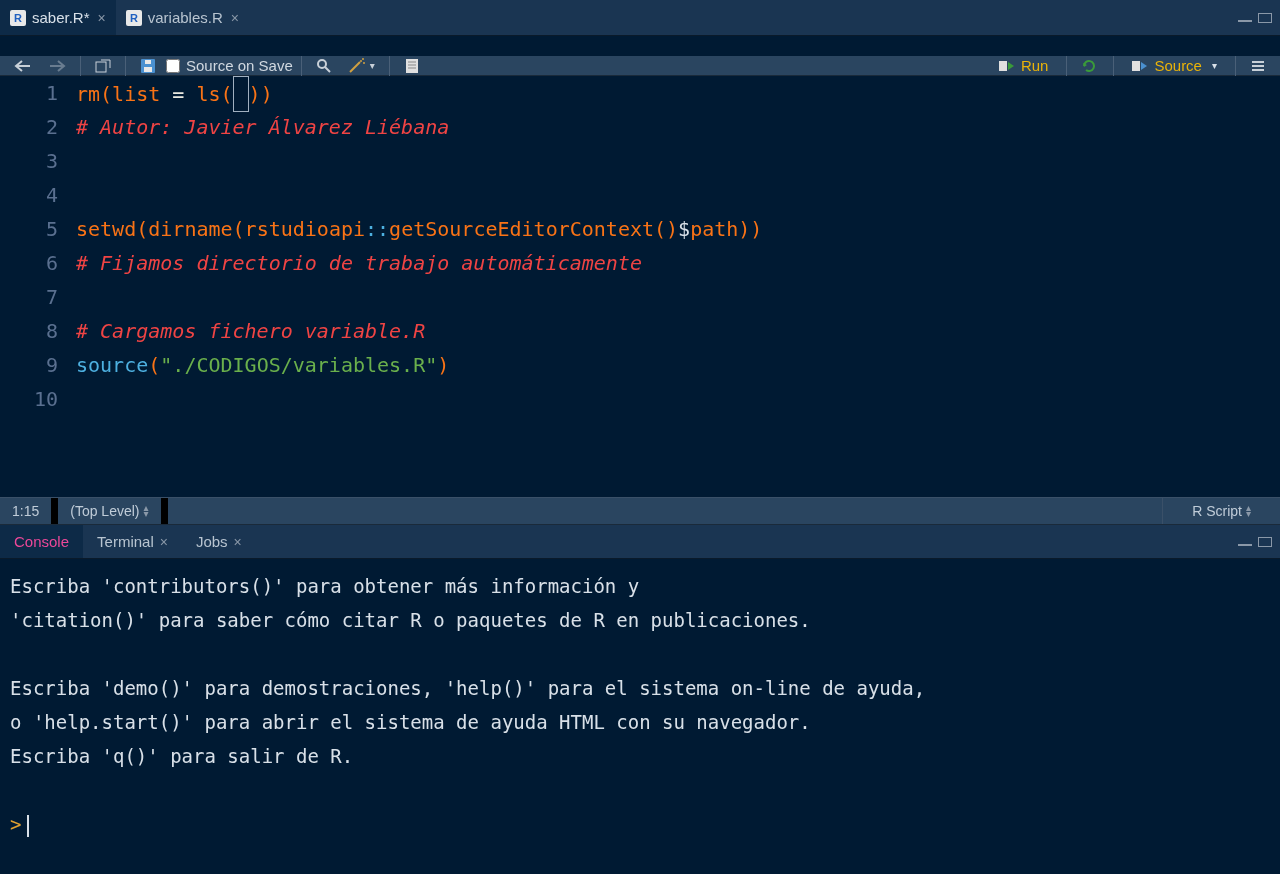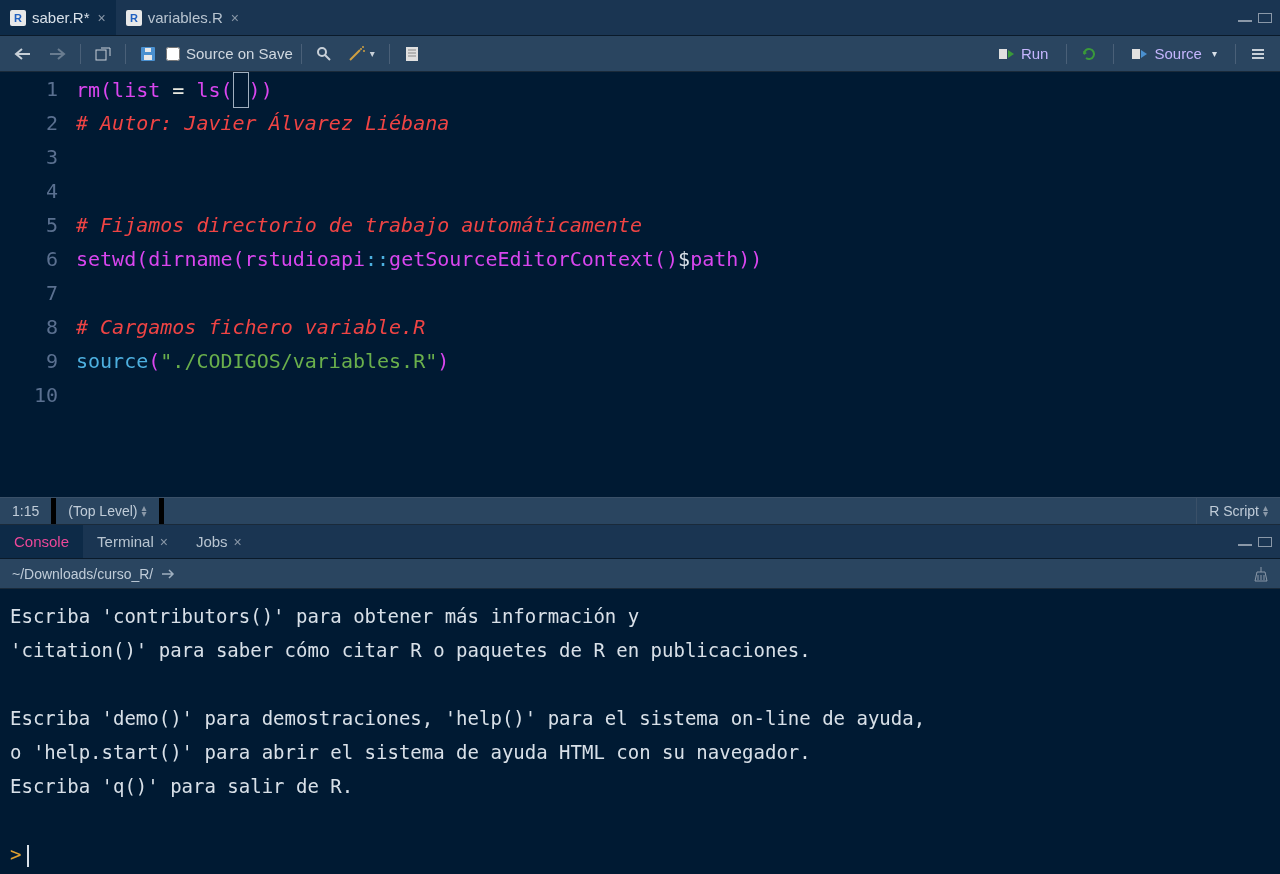--- a/index.html
+++ b/index.html
@@ -40,74 +40,75 @@
 }
 .tab-close { color: #8a98a8; font-size: 14px; margin-left: 2px; }
 .window-controls {
   position: absolute; right: 8px; display: flex; gap: 6px; align-items: center;
 }
 .window-controls span {
   width: 14px; height: 10px; border: 1px solid #8a98a8; cursor: pointer;
 }
 .toolbar {
   display: flex; align-items: center; gap: 4px;
-  background: #2a4560; height: 36px; padding: 5px 8px;
+  background: #2a4560; height: 20px; padding: 5px 8px;
   border-bottom: 1px solid #1a2a3a;
+  margin-top: 20px;
 }
 .tb-btn {
   display: inline-flex; align-items: center; justify-content: center;
   padding: 4px 6px; color: #c8d0d8; cursor: pointer; border-radius: 2px;
 }
 .tb-sep { width: 1px; height: 20px; background: #4a6078; margin: 0 4px; }
 .tb-check { display: inline-flex; align-items: center; gap: 6px; color: #d0d8e0; font-size: 15px; }
 .tb-check input { width: 14px; height: 14px; }
 .tb-spacer { flex: 1; }
-.tb-label { font-size: 15px; color: #c4b5fd; }
+.tb-label { font-size: 15px; color: #eab308; }
 .run-btn {
   display: inline-flex; align-items: center; gap: 6px; padding: 4px 10px;
   cursor: pointer; color: #d8e0e8;
 }
 .source-btn {
   display: inline-flex; align-items: center; gap: 6px; padding: 4px 10px;
   cursor: pointer; color: #d8e0e8;
 }
 .code-area {
   flex: 1; display: flex; background: #001a33;
   font-family: "SF Mono", Monaco, Consolas, monospace;
   font-size: 20px; line-height: 34px; overflow: hidden;
 }
 .gutter {
   width: 70px; text-align: right; padding-right: 12px;
   color: #5a7090; user-select: none;
 }
 .gutter div { height: 34px; }
 .code-lines { flex: 1; padding-left: 6px; }
 .code-lines div { height: 34px; white-space: pre; }
-.c-fn { color: #d946ef; }
+.c-fn { color: #f97316; }
 .c-op { color: #e8e8e0; }
 .c-comment { color: #ef4444; font-style: italic; }
 .c-call { color: #4db0e0; }
 .c-kw { color: #4db0e0; }
 .c-str { color: #6ab04c; }
 .c-dollar { color: #d8e0e8; }
 .cursor-box {
   display: inline-block; border: 1px solid #a0b0c0; padding: 0 1px;
 }
 .status-bar {
   display: flex; align-items: center; height: 28px;
   background: #2a4560; border-top: 1px solid #3a5068;
   border-bottom: 1px solid #1a2a3a; font-size: 14px; color: #c0ccd8;
 }
 .status-cell {
-  padding: 0 12px; border-right: 5px solid #000000; height: 100%;
+  padding: 0 12px; border-right: 7px solid #000000; height: 100%;
   display: flex; align-items: center; gap: 4px;
 }
 .status-spacer { flex: 1; }
 .status-right {
-  padding: 0 12px; border-left: 1px solid #3a5068; height: 100%;
+  padding: 0 29px; border-left: 1px solid #3a5068; height: 100%;
   display: flex; align-items: center; gap: 4px;
 }
 .updown { font-size: 10px; color: #8a98a8; line-height: 6px; }
 
 .console-pane { flex: 1; display: flex; flex-direction: column; }
 .console-tabs {
   display: flex; align-items: center; background: #1a3552; height: 34px;
   border-bottom: 1px solid #0a1a2a; position: relative;
 }
 .ctab {
@@ -270,22 +271,22 @@
       <div>7</div>
       <div>8</div>
       <div>9</div>
       <div>10</div>
     </div>
     <div class="code-lines">
       <div><span class="c-fn">rm(list </span><span class="c-op">=</span><span class="c-fn"> ls(</span><span class="cursor-box"> </span><span class="c-fn">))</span></div>
       <div><span class="c-comment"># Autor: Javier Álvarez Liébana</span></div>
       <div></div>
       <div></div>
+      <div><span class="c-fn">setwd</span><span class="c-fn">(</span><span class="c-fn">dirname</span><span class="c-fn">(rstudioapi</span><span class="c-kw">::</span><span class="c-fn">getSourceEditorContext</span><span class="c-fn">()</span><span class="c-dollar">$</span><span class="c-fn">path))</span></div>
       <div><span class="c-comment"># Fijamos directorio de trabajo automáticamente</span></div>
-      <div><span class="c-fn">setwd</span><span class="c-fn">(</span><span class="c-fn">dirname</span><span class="c-fn">(rstudioapi</span><span class="c-kw">::</span><span class="c-fn">getSourceEditorContext</span><span class="c-fn">()</span><span class="c-dollar">$</span><span class="c-fn">path))</span></div>
       <div></div>
       <div><span class="c-comment"># Cargamos fichero variable.R</span></div>
       <div><span class="c-call">source</span><span class="c-fn">(</span><span class="c-str">"./CODIGOS/variables.R"</span><span class="c-fn">)</span></div>
     </div>
   </div>
 
   <div class="status-bar">
     <div class="status-cell">
         <span>1:15</span>
       </div>
@@ -313,36 +314,20 @@
     <div class="ctab">
       <span>Jobs</span>
       <span class="ctab-close">×</span>
     </div>
     <div class="window-controls">
       <span style="border:none;border-bottom:2px solid #8a98a8;height:2px;margin-top:6px;"></span>
       <span></span>
     </div>
   </div>
 
-  <div class="console-path">
-    <span>~/Downloads/curso_R/</span>
-    <span class="arrow-icon">
-      <svg width="14" height="12">
-          <path d="M1 6 H11 M8 2 L12 6 L8 10" stroke="#a0b0c0" stroke-width="1.5" fill="none"></path>
-        </svg>
-    </span>
-    <span class="broom">
-      <svg width="18" height="16">
-          <path d="M9 1 L9 6 M5 6 H13 L15 15 H3 Z" stroke="#8a98a8" fill="none"></path>
-          <line x1="6" y1="9" x2="6" y2="14" stroke="#8a98a8"></line>
-          <line x1="9" y1="9" x2="9" y2="14" stroke="#8a98a8"></line>
-          <line x1="12" y1="9" x2="12" y2="14" stroke="#8a98a8"></line>
-        </svg>
-    </span>
-  </div>
 
   <div class="console-output"><span>Escriba 'contributors()' para obtener más información y
 'citation()' para saber cómo citar R o paquetes de R en publicaciones.
 
 Escriba 'demo()' para demostraciones, 'help()' para el sistema on-line de ayuda,
 o 'help.start()' para abrir el sistema de ayuda HTML con su navegador.
 Escriba 'q()' para salir de R.
 </span>
 <span class="prompt">&gt;</span><span class="prompt-cursor"></span></div>
 </div>

